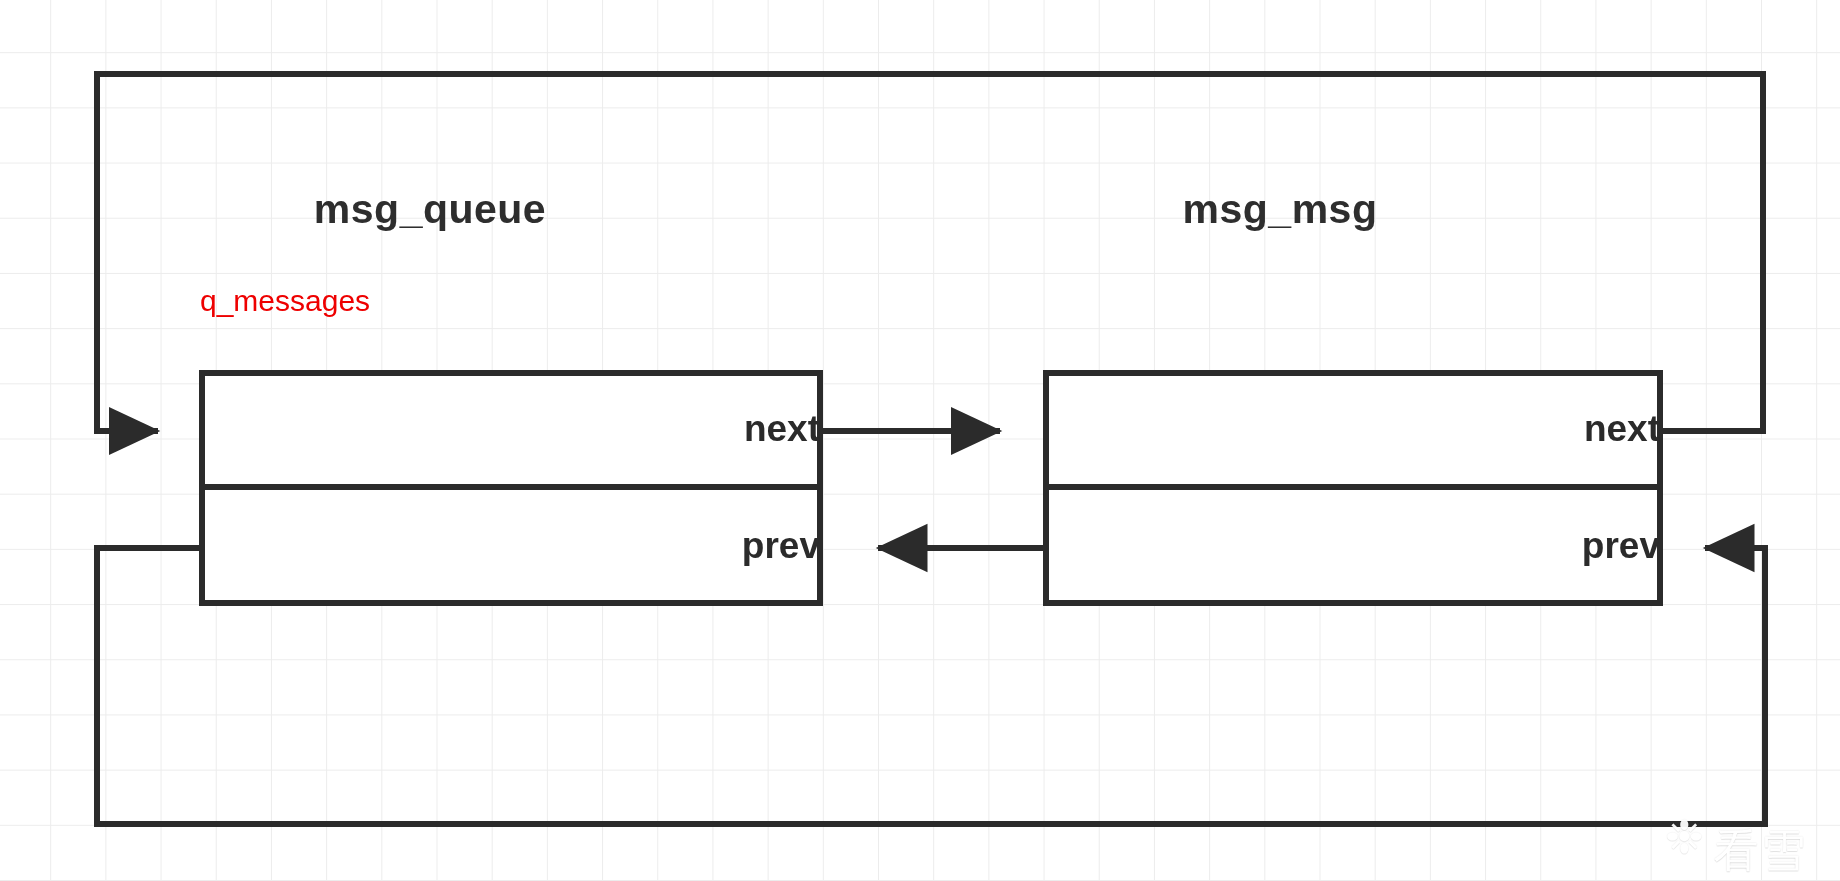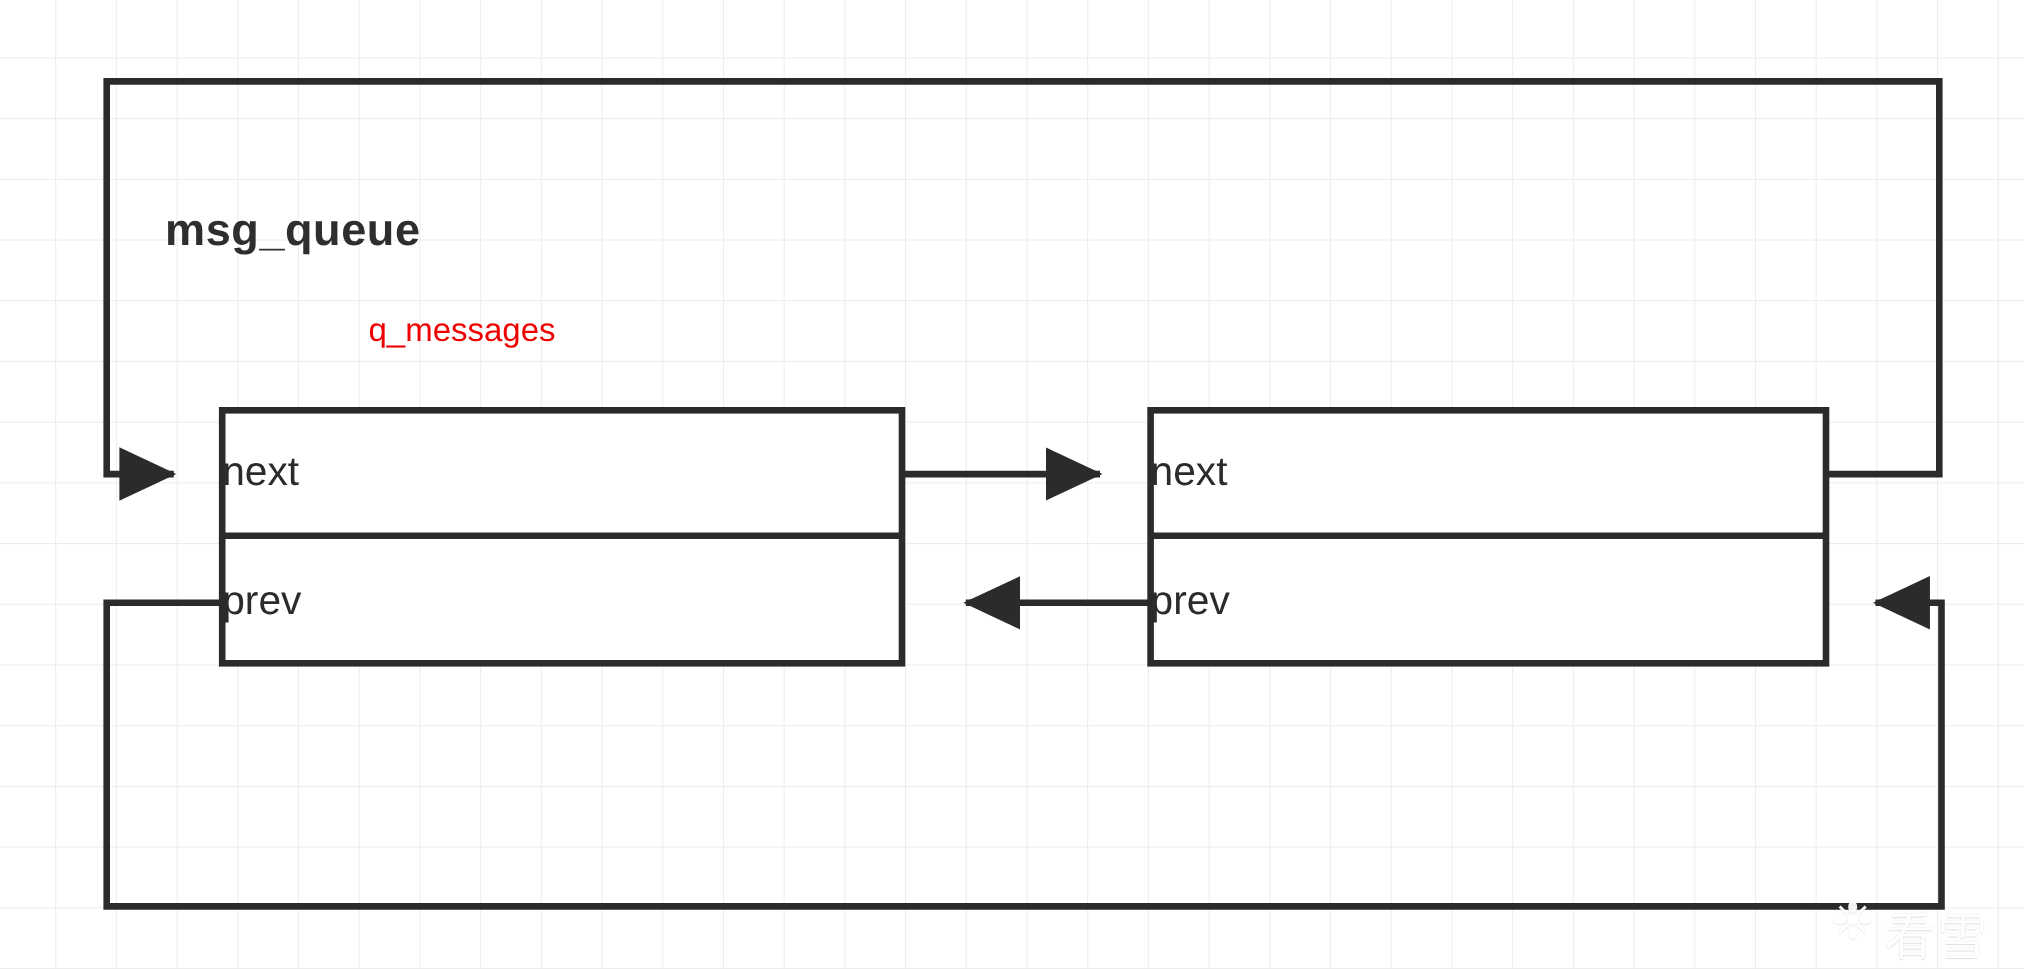--- a/index.html
+++ b/index.html
@@ -28,38 +28,37 @@
     height: 881px;
   }
   .struct-title {
     position: absolute;
     font-family: "Liberation Sans", sans-serif;
     font-weight: bold;
     font-size: 41px;
     color: #2e2e2e;
     letter-spacing: 0.5px;
     white-space: nowrap;
-    text-align: left;
+    text-align: center;
   }
   .field-label {
     position: absolute;
     font-family: "Liberation Sans", sans-serif;
     font-size: 30px;
     color: #ee0000;
     white-space: nowrap;
-    text-align: center;
   }
   .cell-label {
     position: absolute;
     font-family: "Liberation Sans", sans-serif;
-    font-weight: normal;
+    font-weight: bold;
     font-size: 37px;
     color: #2b2b2b;
     white-space: nowrap;
-    text-align: left;
+    text-align: right;
   }
   #title-msg-queue { left: 150px; top: 186px; width: 560px; }
   #title-msg-msg   { left: 1000px; top: 186px; width: 560px; }
   #label-q-messages { left: 200px; top: 284px; width: 440px; }
   #label-m-list     { left: 1068px; top: 296px; width: 440px; }
   #cell-left-next  { left: 202px;  top: 408px; width: 618px; }
   #cell-left-prev  { left: 202px;  top: 525px; width: 618px; }
   #cell-right-next { left: 1046px; top: 408px; width: 614px; }
   #cell-right-prev { left: 1046px; top: 525px; width: 614px; }
 
@@ -122,20 +121,21 @@
       <line x1="202" y1="487" x2="820" y2="487" stroke="#2b2b2b" stroke-width="6"></line>
     </g>
 
     <g>
       <rect x="1046" y="373" width="614" height="230" fill="#ffffff" stroke="#2b2b2b" stroke-width="6"></rect>
       <line x1="1046" y1="487" x2="1660" y2="487" stroke="#2b2b2b" stroke-width="6"></line>
     </g>
   </svg>
 
   <div class="struct-title" id="title-msg-queue">msg_queue</div>
+  <div class="struct-title" id="title-msg-msg">msg_msg</div>
 
   <div class="field-label" id="label-q-messages">q_messages</div>
 
   <div class="cell-label" id="cell-left-next">next</div>
   <div class="cell-label" id="cell-left-prev">prev</div>
   <div class="cell-label" id="cell-right-next">next</div>
   <div class="cell-label" id="cell-right-prev">prev</div>
 
   <div id="watermark">
     <span class="wm-mark">❉</span>

